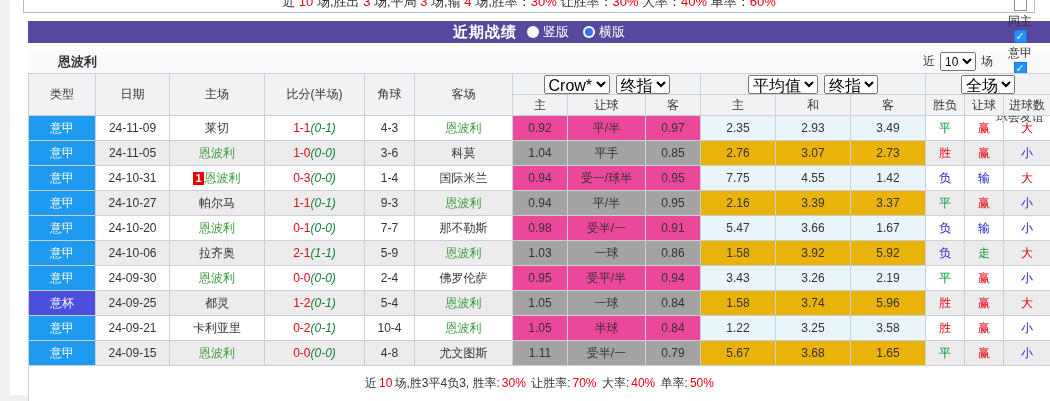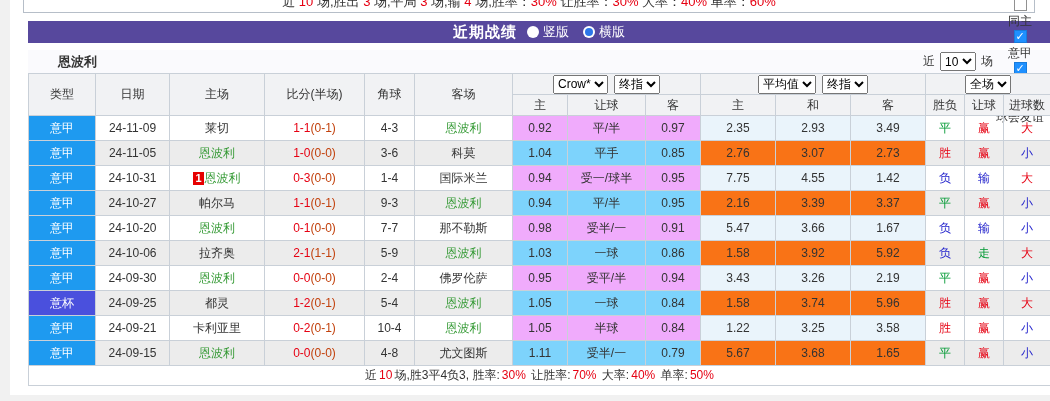--- a/index.html
+++ b/index.html
@@ -33,36 +33,36 @@
   .cb { width:13px; height:13px; border:1px solid #919191; background:#fff; display:inline-block; position:relative; }
   .cb.checked { background:#1e90ff; border-color:#187bdb; }
   .cb.checked::after { content:"\2713"; position:absolute; left:1px; top:-1px; color:#fff; font-size:11px; font-weight:bold; }
 
   
   table { position:absolute; left:28px; top:73px; width:1022px; border-collapse:collapse; table-layout:fixed; }
   th, td { border:1px solid #c9d0d8; font-size:12px; color:#333; text-align:center;
     overflow:hidden; white-space:nowrap; }
   th { background:#f1f2f4; font-weight:400; height:21px; }
   td { height:25px; }
-  .sel-cell select { font-size:12px; height:19px; margin:0 3px; }
-  tbody .c-odds { background:#f0abfc; }
+  .sel-cell select { font-size:16px; height:19px; margin:0 3px; }
+  tbody .c-odds { background:#ec4899; }
   tbody .c-avg  { background:#eaf4fb; }
   tbody tr.even .c-base { background:#ececec; }
-  tbody tr.even .c-odds { background:#7dd3fc; }
-  tbody tr.even .c-avg  { background:#f97316;margin-left:24px; }
+  tbody tr.even .c-odds { background:#a3a3a3; }
+  tbody tr.even .c-avg  { background:#eab308;margin-left:24px; }
   td.seriea { background:#1e9af0 !important; color:#fff; }
   td.cup    { background:#4a50dd !important; color:#fff; }
   .t-red   { color:#e60012; }
   .t-blue  { color:#2323cc; }
   .t-green { color:#009933; }
   .t-team  { color:#339933; }
-  .half { color:#c2410c; }
+  .half { color:#15803d;font-style:italic; }
   .badge1 { display:inline-block; background:#e60000; color:#fff; font-size:11px;
     line-height:13px; padding:0 2px; margin-right:1px; font-weight:bold; }
-  .footer-cell { background:#fff; height:20px; font-size:12px; }
+  .footer-cell { background:#fff; height:36px; font-size:12px; }
   .footer-cell span { padding:0 1px; }
 </style>
 </head>
 <body>
 
 <div class="panel"></div>
 
 <div class="topline">
   <span class="inner" id="topline-inner"><span>近 </span><span class="t-red">10</span><span> 场,胜出 </span><span class="t-red">3</span><span> 场,平局 </span><span class="t-red">3</span><span> 场,输 </span><span class="t-red">4</span><span> 场,胜率：</span><span class="t-red">30%</span><span> 让胜率：</span><span class="t-red">30%</span><span> 大率：</span><span class="t-red">40%</span><span> 单率：</span><span class="t-red">60%</span></span>
 </div>

